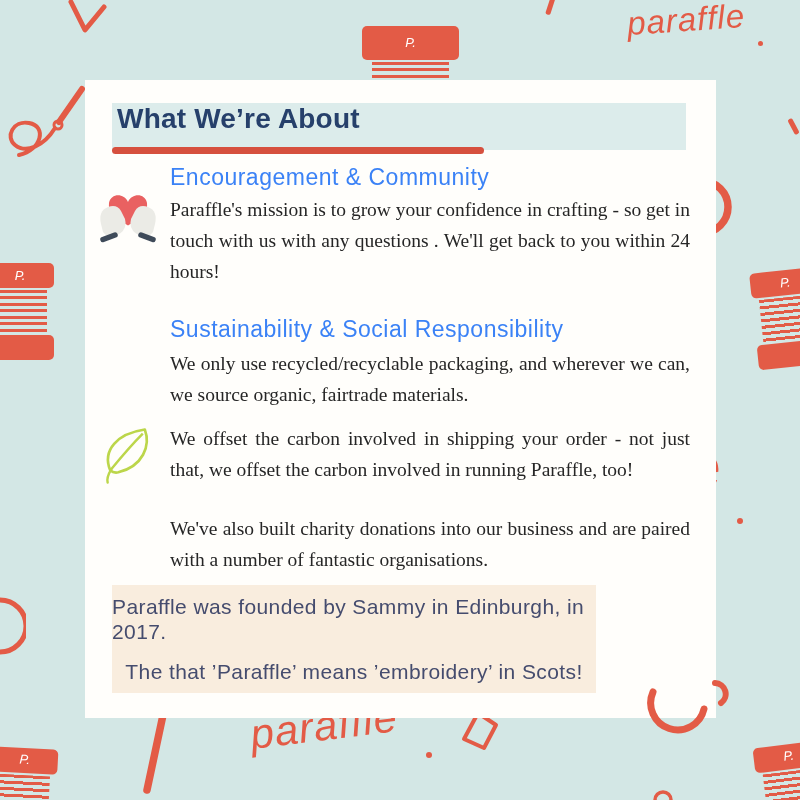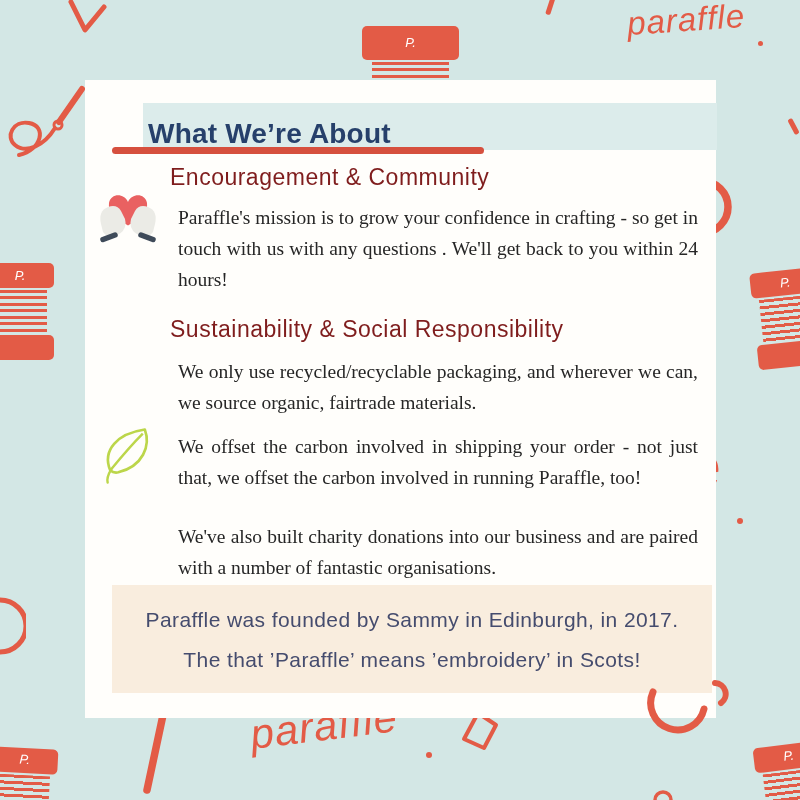--- a/index.html
+++ b/index.html
@@ -27,50 +27,50 @@
     background:repeating-linear-gradient(to bottom,#e35b46 0 3px,rgba(0,0,0,0) 3px 6.5px);
   }
   .tick{position:absolute;z-index:0;background:#e35b46;border-radius:2px;}
   
   .card{
     position:absolute;left:85px;top:80px;width:631px;height:638px;
     background:#fffefb;z-index:1;
   }
   .title-strip{
     position:absolute;left:27px;top:23px;width:574px;height:47px;
-    background:#dceceb;display:flex;align-items:flex-end;
-    padding-left:5px;box-sizing:border-box;margin-left:31px;
+    background:#dceceb;display:flex;align-items:flex-start;
+    padding-left:5px;box-sizing:border-box;
   }
   .page-title{
     margin:0;font-size:28px;font-weight:700;color:#26406b;letter-spacing:0.2px;
   }
   .title-underline{
     position:absolute;left:27px;top:67px;width:372px;height:7px;
     background:#d6503e;border-radius:4px;
   }
   .section-heading{
     position:absolute;left:85px;margin:0;font-size:23px;font-weight:400;
-    color:#7f1d1d;letter-spacing:0.5px;line-height:27px;
+    color:#3b82f6;letter-spacing:0.5px;line-height:27px;
   }
   .heading-community{top:84px;}
   .heading-sustainability{top:236px;}
   .body-para{
-    position:absolute;left:85px;width:520px;margin:8px;
+    position:absolute;left:85px;width:520px;margin:0;
     font-family:"Liberation Serif","DejaVu Serif",serif;
     font-size:19.5px;line-height:31px;color:#262626;text-align:justify;
   }
   .para-mission{top:114px;}
   .para-packaging{top:268px;}
   .para-carbon{top:343px;}
   .para-charity{top:433px;}
   .icon-box{position:absolute;}
   .icon-hands{left:11px;top:106px;width:64px;height:64px;}
   .icon-leaf{left:15px;top:345px;width:55px;height:60px;}
   .footer-note{
-    position:absolute;left:27px;top:505px;width:600px;height:108px;
+    position:absolute;left:27px;top:505px;width:484px;height:108px;
     background:#f9edde;display:flex;flex-direction:column;
     align-items:center;justify-content:center;gap:15px;
   }
   .footer-line{
     margin:0;font-size:21px;color:#454c6e;letter-spacing:0.4px;line-height:25px;
   }
   .hoop-over{z-index:2;}
 </style>
 </head>
 <body>

